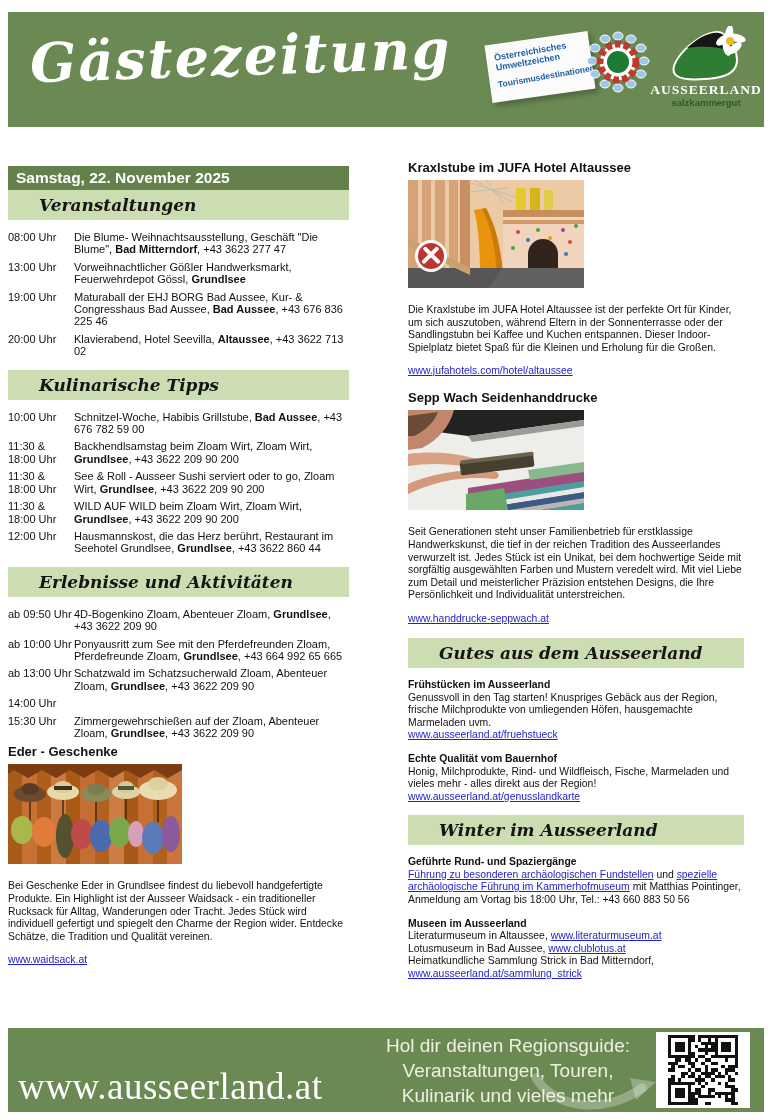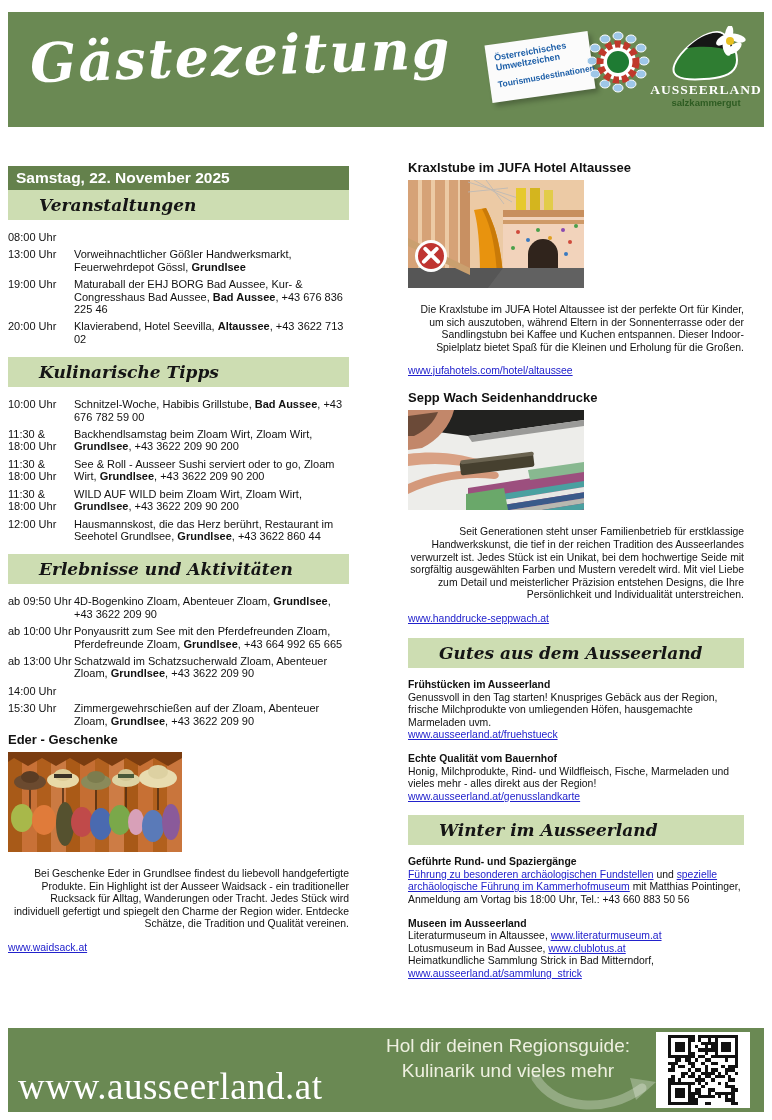--- a/index.html
+++ b/index.html
@@ -31,21 +31,21 @@
   .secbar { background:#cdddb2; font-family:"DejaVu Serif", serif; font-style:italic; font-weight:bold;
     font-size:17px; padding:5px 31px; margin:12px 0 11px 0; color:#151515; }
   .secbar.first { margin-top:0; }
 
   .event { display:flex; margin-bottom:5px; font-size:11px; line-height:12.4px; }
   .event .t { width:66px; flex:none; white-space:pre-line; }
   .event .d { flex:1; }
 
   .article-h { font-size:13px; font-weight:bold; margin:0 0 5px 0; }
   .photo { display:block; margin:0 0 8px 0; line-height:0; }
-  .para { font-size:10.4px; line-height:12.6px; margin:16px 0 6px 0;text-align:right; }
+  .para { font-size:10.4px; line-height:12.6px; margin:16px 0 6px 0; }
   .lnk { color:#2222cc; text-decoration:underline; font-size:10.4px; cursor:pointer; }
   .article { margin-bottom:12px; }
   .item { margin-bottom:11px; font-size:10.4px; line-height:12.6px; }
   .item-h { font-weight:bold; }
 
   
   .footer { position:absolute; left:8px; top:1028px; width:756px; height:84px; background:#6a8953; }
   .site { position:absolute; left:10px; bottom:4px; color:#fff; font-family:"Liberation Serif", serif;
     font-size:37px; letter-spacing:0.5px;margin-top:37px; }
   .cta { position:absolute; right:126px; top:5px; text-align:center; color:#eef0e0;
@@ -111,20 +111,21 @@
     </div>
   </div>
 
   <div class="col-left">
     <div class="datebar">Samstag, 22. November 2025</div>
 
     <div class="secbar first">Veranstaltungen</div>
     <div>
         <div class="event">
           <div class="t">08:00 Uhr</div>
+          <div class="d"><span>Die Blume- Weihnachtsausstellung, Geschäft "Die Blume", </span><span style="font-weight: bold;">Bad Mitterndorf</span><span>, +43 3623 277 47</span></div>
         </div>
         <div class="event">
           <div class="t">13:00 Uhr</div>
           <div class="d"><span>Vorweihnachtlicher Gößler Handwerksmarkt, Feuerwehrdepot Gössl, </span><span style="font-weight: bold;">Grundlsee</span></div>
         </div>
         <div class="event">
           <div class="t">19:00 Uhr</div>
           <div class="d"><span>Maturaball der EHJ BORG Bad Aussee, Kur- &amp; Congresshaus Bad Aussee, </span><span style="font-weight: bold;">Bad Aussee</span><span>, +43 676 836 225 46</span></div>
         </div>
         <div class="event">
@@ -351,20 +352,21 @@
           <div class="item-h">Museen im Ausseerland</div>
           <div><span>Literaturmuseum in Altaussee, </span><a class="lnk">www.literaturmuseum.at</a><br><span>Lotusmuseum in Bad Aussee, </span><a class="lnk">www.clublotus.at</a><br><span>Heimatkundliche Sammlung Strick in Bad Mitterndorf,</span><br><a class="lnk">www.ausseerland.at/sammlung_strick</a></div>
         </div>
       </div>
   </div>
 
   <div class="footer">
     <div class="site">www.ausseerland.at</div>
     <div class="cta">
       <div>Hol dir deinen Regionsguide:</div>
+      <div>Veranstaltungen, Touren,</div>
       <div>Kulinarik und vieles mehr</div>
     </div>
     <div class="arrow">
       <svg width="130" height="42" viewBox="0 0 130 42">
         <path d="M6,6 C26,38 76,42 112,16" fill="none" stroke="rgba(255,255,255,0.28)" stroke-width="9" stroke-linecap="round"></path>
         <path d="M100,6 L126,10 L106,28 Z" fill="rgba(255,255,255,0.28)"></path>
       </svg>
     </div>
     <div class="qrbox">
       <svg id="qr-svg" width="70" height="70" viewBox="0 0 21 21" shape-rendering="crispEdges">

